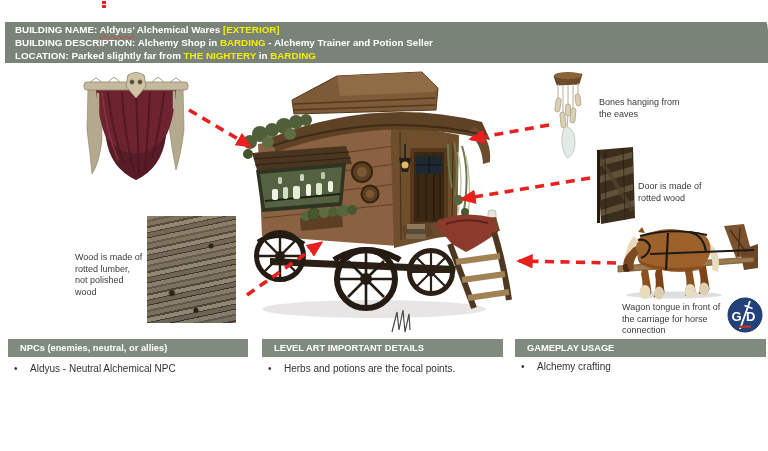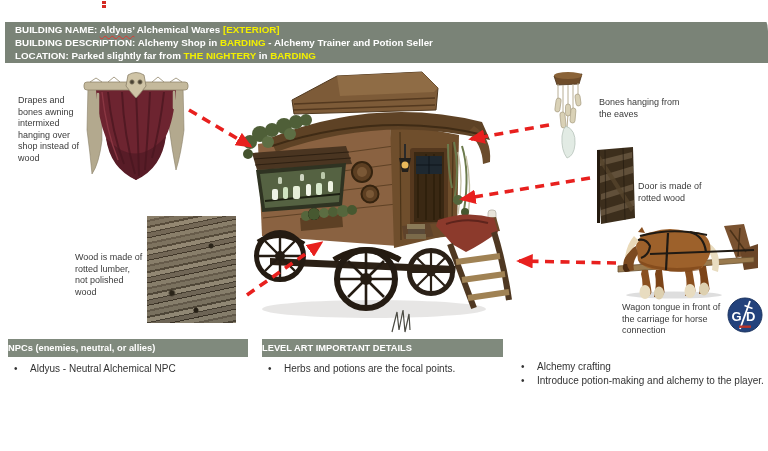--- a/index.html
+++ b/index.html
@@ -34,40 +34,39 @@
       repeating-linear-gradient(168deg,
         #9b937f 0 4px, #6e6555 4px 6px, #8b8370 6px 10px,
         #554d3e 10px 12px, #a89f8a 12px 16px, #4a4336 16px 17px,
         #7d7464 17px 21px, #3d3529 21px 22px);
   }
   
   .overlay { position:absolute; left:0; top:0; z-index:6; pointer-events:none; }
   
   .sec-bar {
     position:absolute; height:18px; background:#808a7d; color:#ffffff;
-    font-size:9.3px; font-weight:bold; line-height:18px; padding-left:0;
+    font-size:9.3px; font-weight:bold; line-height:18px; padding-left:12px;
     box-sizing:border-box; z-index:2;
   }
   .bullets { position:absolute; font-size:10px; color:#333333; z-index:2; }
   .bullets ul { list-style:none; margin:0; padding:0; }
   .bullets li { position:relative; padding-left:22px; margin-bottom:1px; line-height:13px; }
   .bullets li::before { content:"\2022"; position:absolute; left:6px; top:0; font-size:10px; color:#333; }
 </style>
 </head>
 <body>
 
 <div class="slide">
 
   <div class="banner">
     <div><span>BUILDING NAME:</span> <span class="misspell">Aldyus’</span> <span>Alchemical Wares</span> <span class="yellow">[EXTERIOR]</span></div>
     <div><span>BUILDING DESCRIPTION:</span> <span>Alchemy Shop in</span> <span class="yellow">BARDING</span> <span>- Alchemy Trainer and Potion Seller</span></div>
     <div><span>LOCATION:</span> <span>Parked slightly far from</span> <span class="yellow">THE NIGHTERY</span> <span>in</span> <span class="yellow">BARDING</span></div>
   </div>
 
-  <div class="note" style="left:18px; top:95px; width:66px;">Drapes and bones awning intermixed hanging over shop instead of wood</div>
   <div class="note" style="left:75px; top:252px; width:68px;">Wood is made of rotted lumber, not polished wood</div>
   <div class="note" style="left:599px; top:97px; width:82px;">Bones hanging from the eaves</div>
   <div class="note" style="left:638px; top:181px; width:88px;">Door is made of rotted wood</div>
   <div class="note" style="left:622px; top:302px; width:104px;">Wagon tongue in front of the carriage for horse connection</div>
 
   <svg class="ref" style="left:78px; top:72px;" width="116" height="122" viewBox="0 0 116 122">
     <g fill="#b3a98e" stroke="#8a8068" stroke-width="0.6">
       <path d="M10,14 L23,12 L24,68 Q21,92 14,102 Q12,80 9,58 Z"></path>
       <path d="M92,12 L105,14 L106,58 Q103,82 98,98 Q94,78 91,54 Z"></path>
     </g>
@@ -344,20 +343,20 @@
     </ul>
   </div>
 
   <div class="sec-bar" style="left:262px; top:339px; width:241px;">LEVEL ART IMPORTANT DETAILS</div>
   <div class="bullets" style="left:262px; top:362px; width:240px;">
     <ul>
       <li>Herbs and potions are the focal points.</li>
     </ul>
   </div>
 
+  <div class="sec-bar" style="left:515px; top:339px; width:251px;">GAMEPLAY USAGE</div>
   <div class="bullets" style="left:515px; top:360px; width:250px;">
     <ul>
       <li>Alchemy crafting</li>
-      <li>Introduce potion-making and alchemy to the player.</li>
     </ul>
   </div>
 
 </div>
 
 </body></html>

